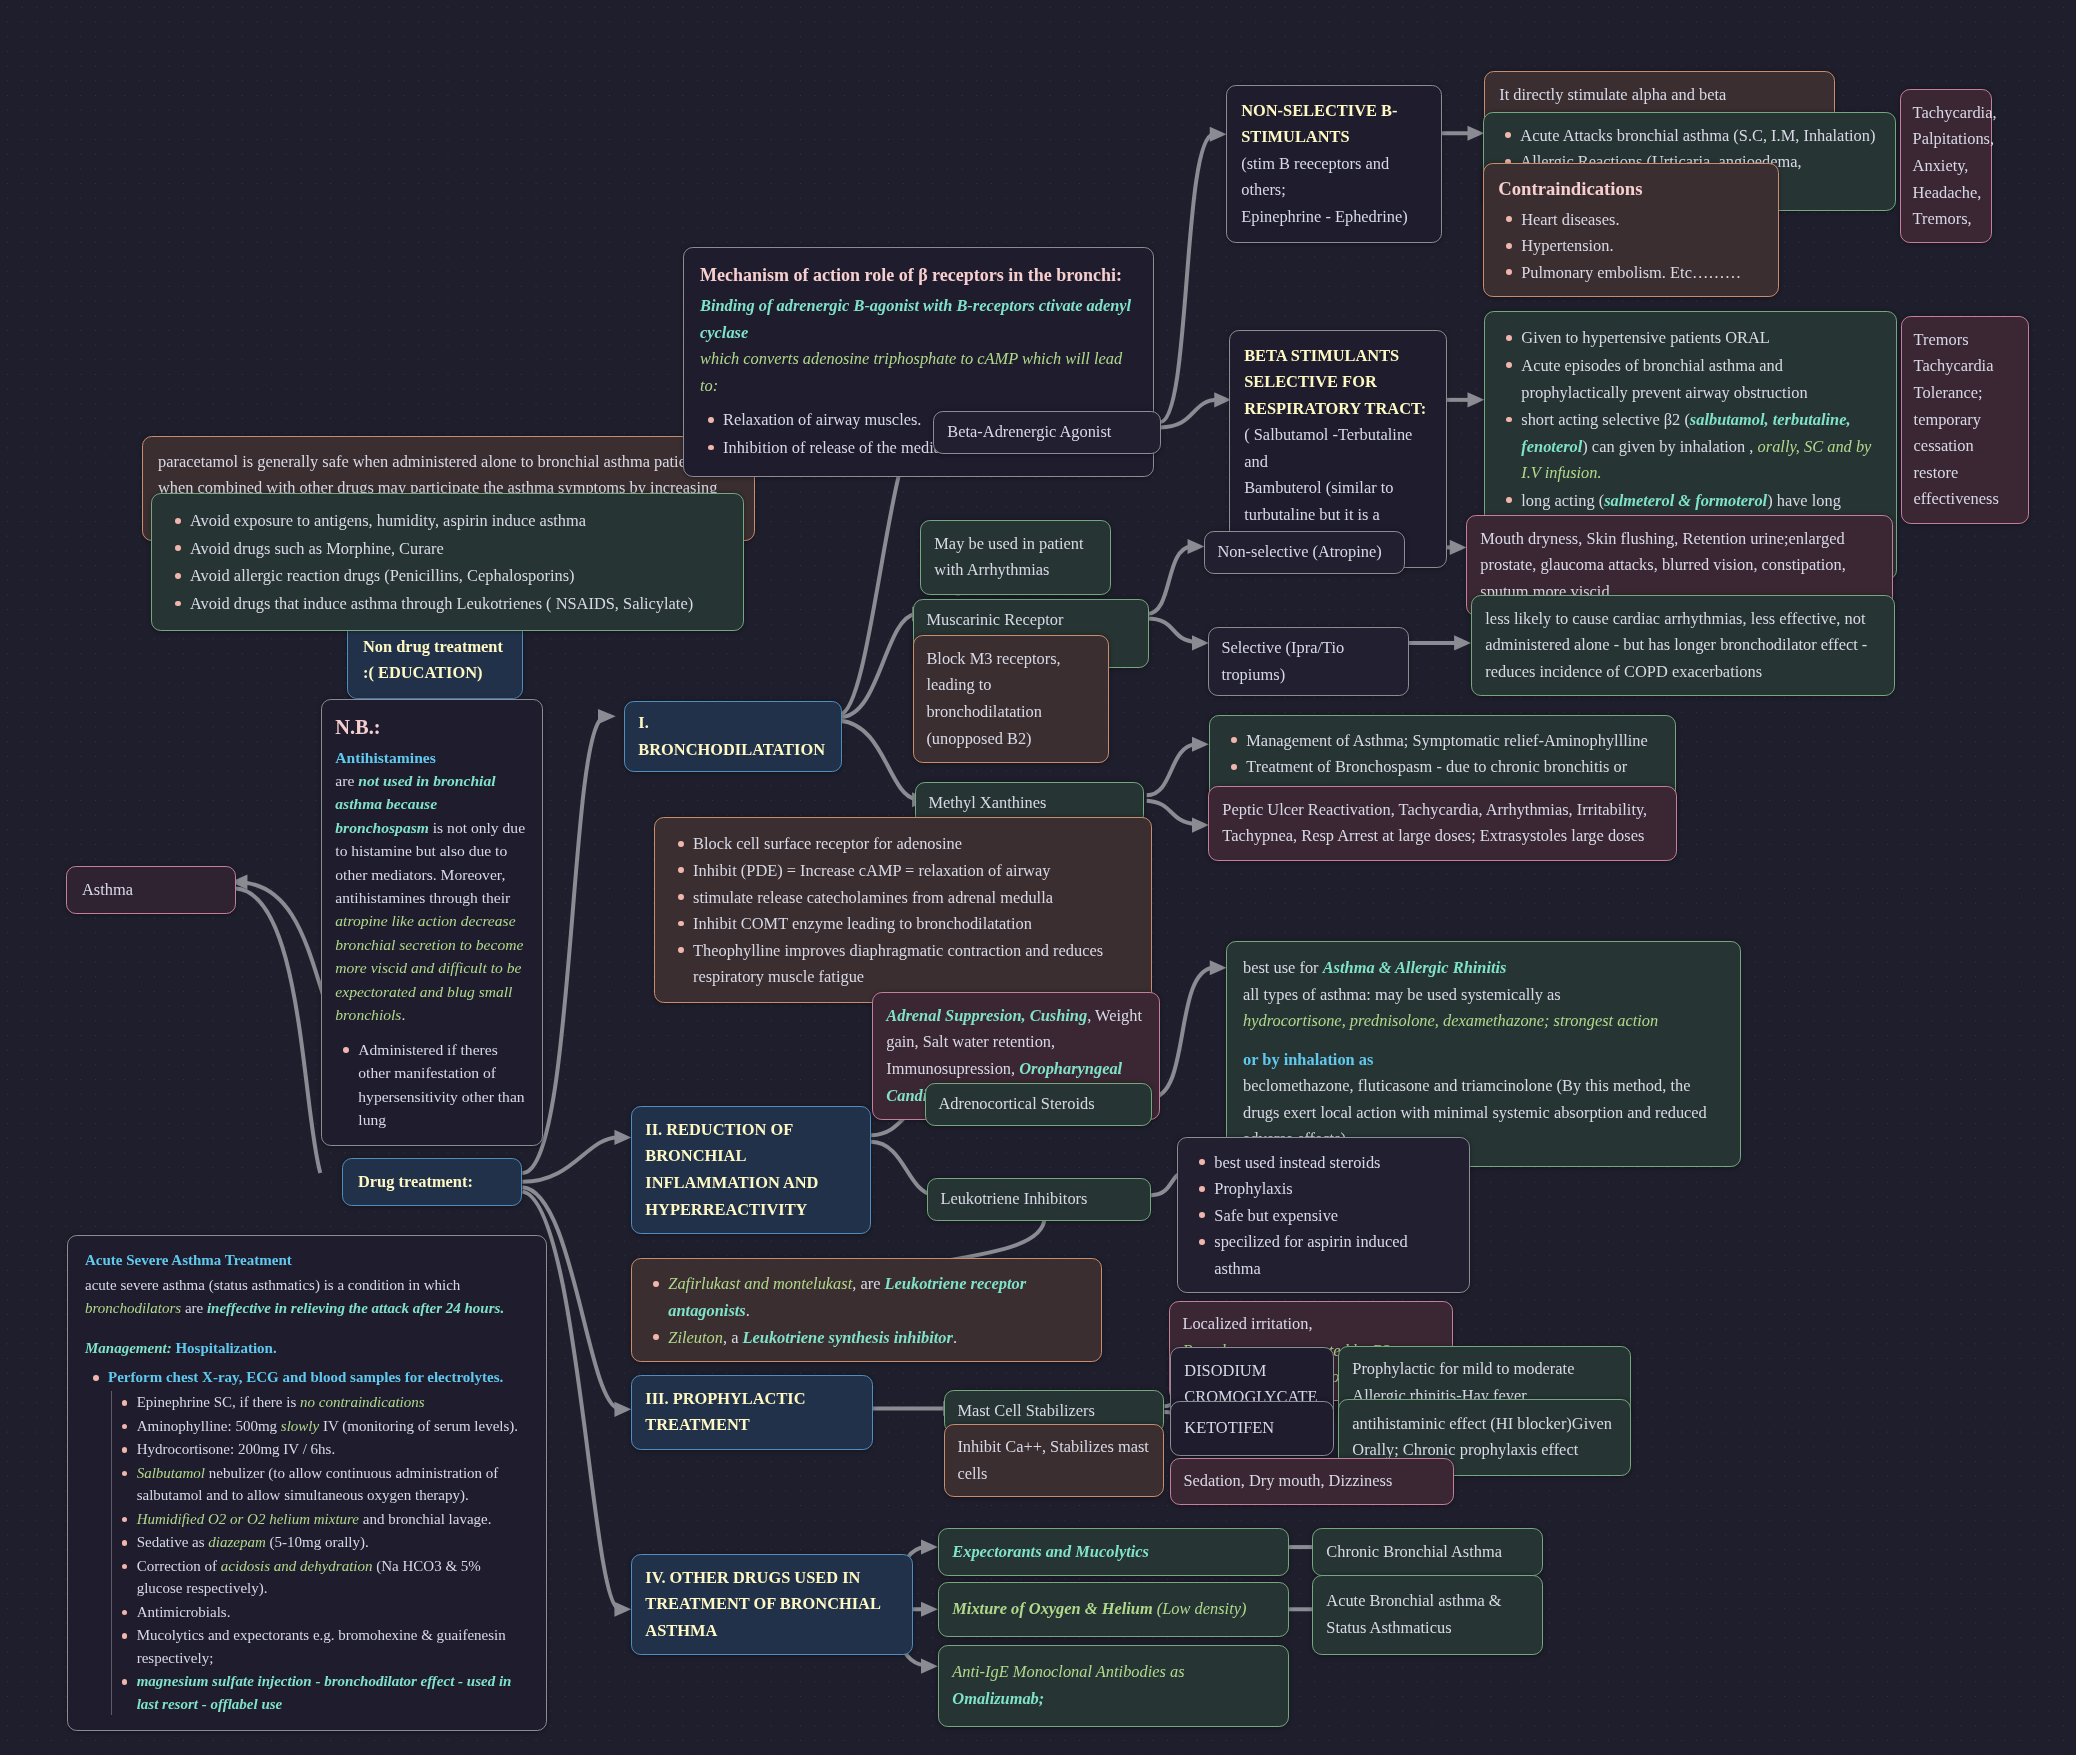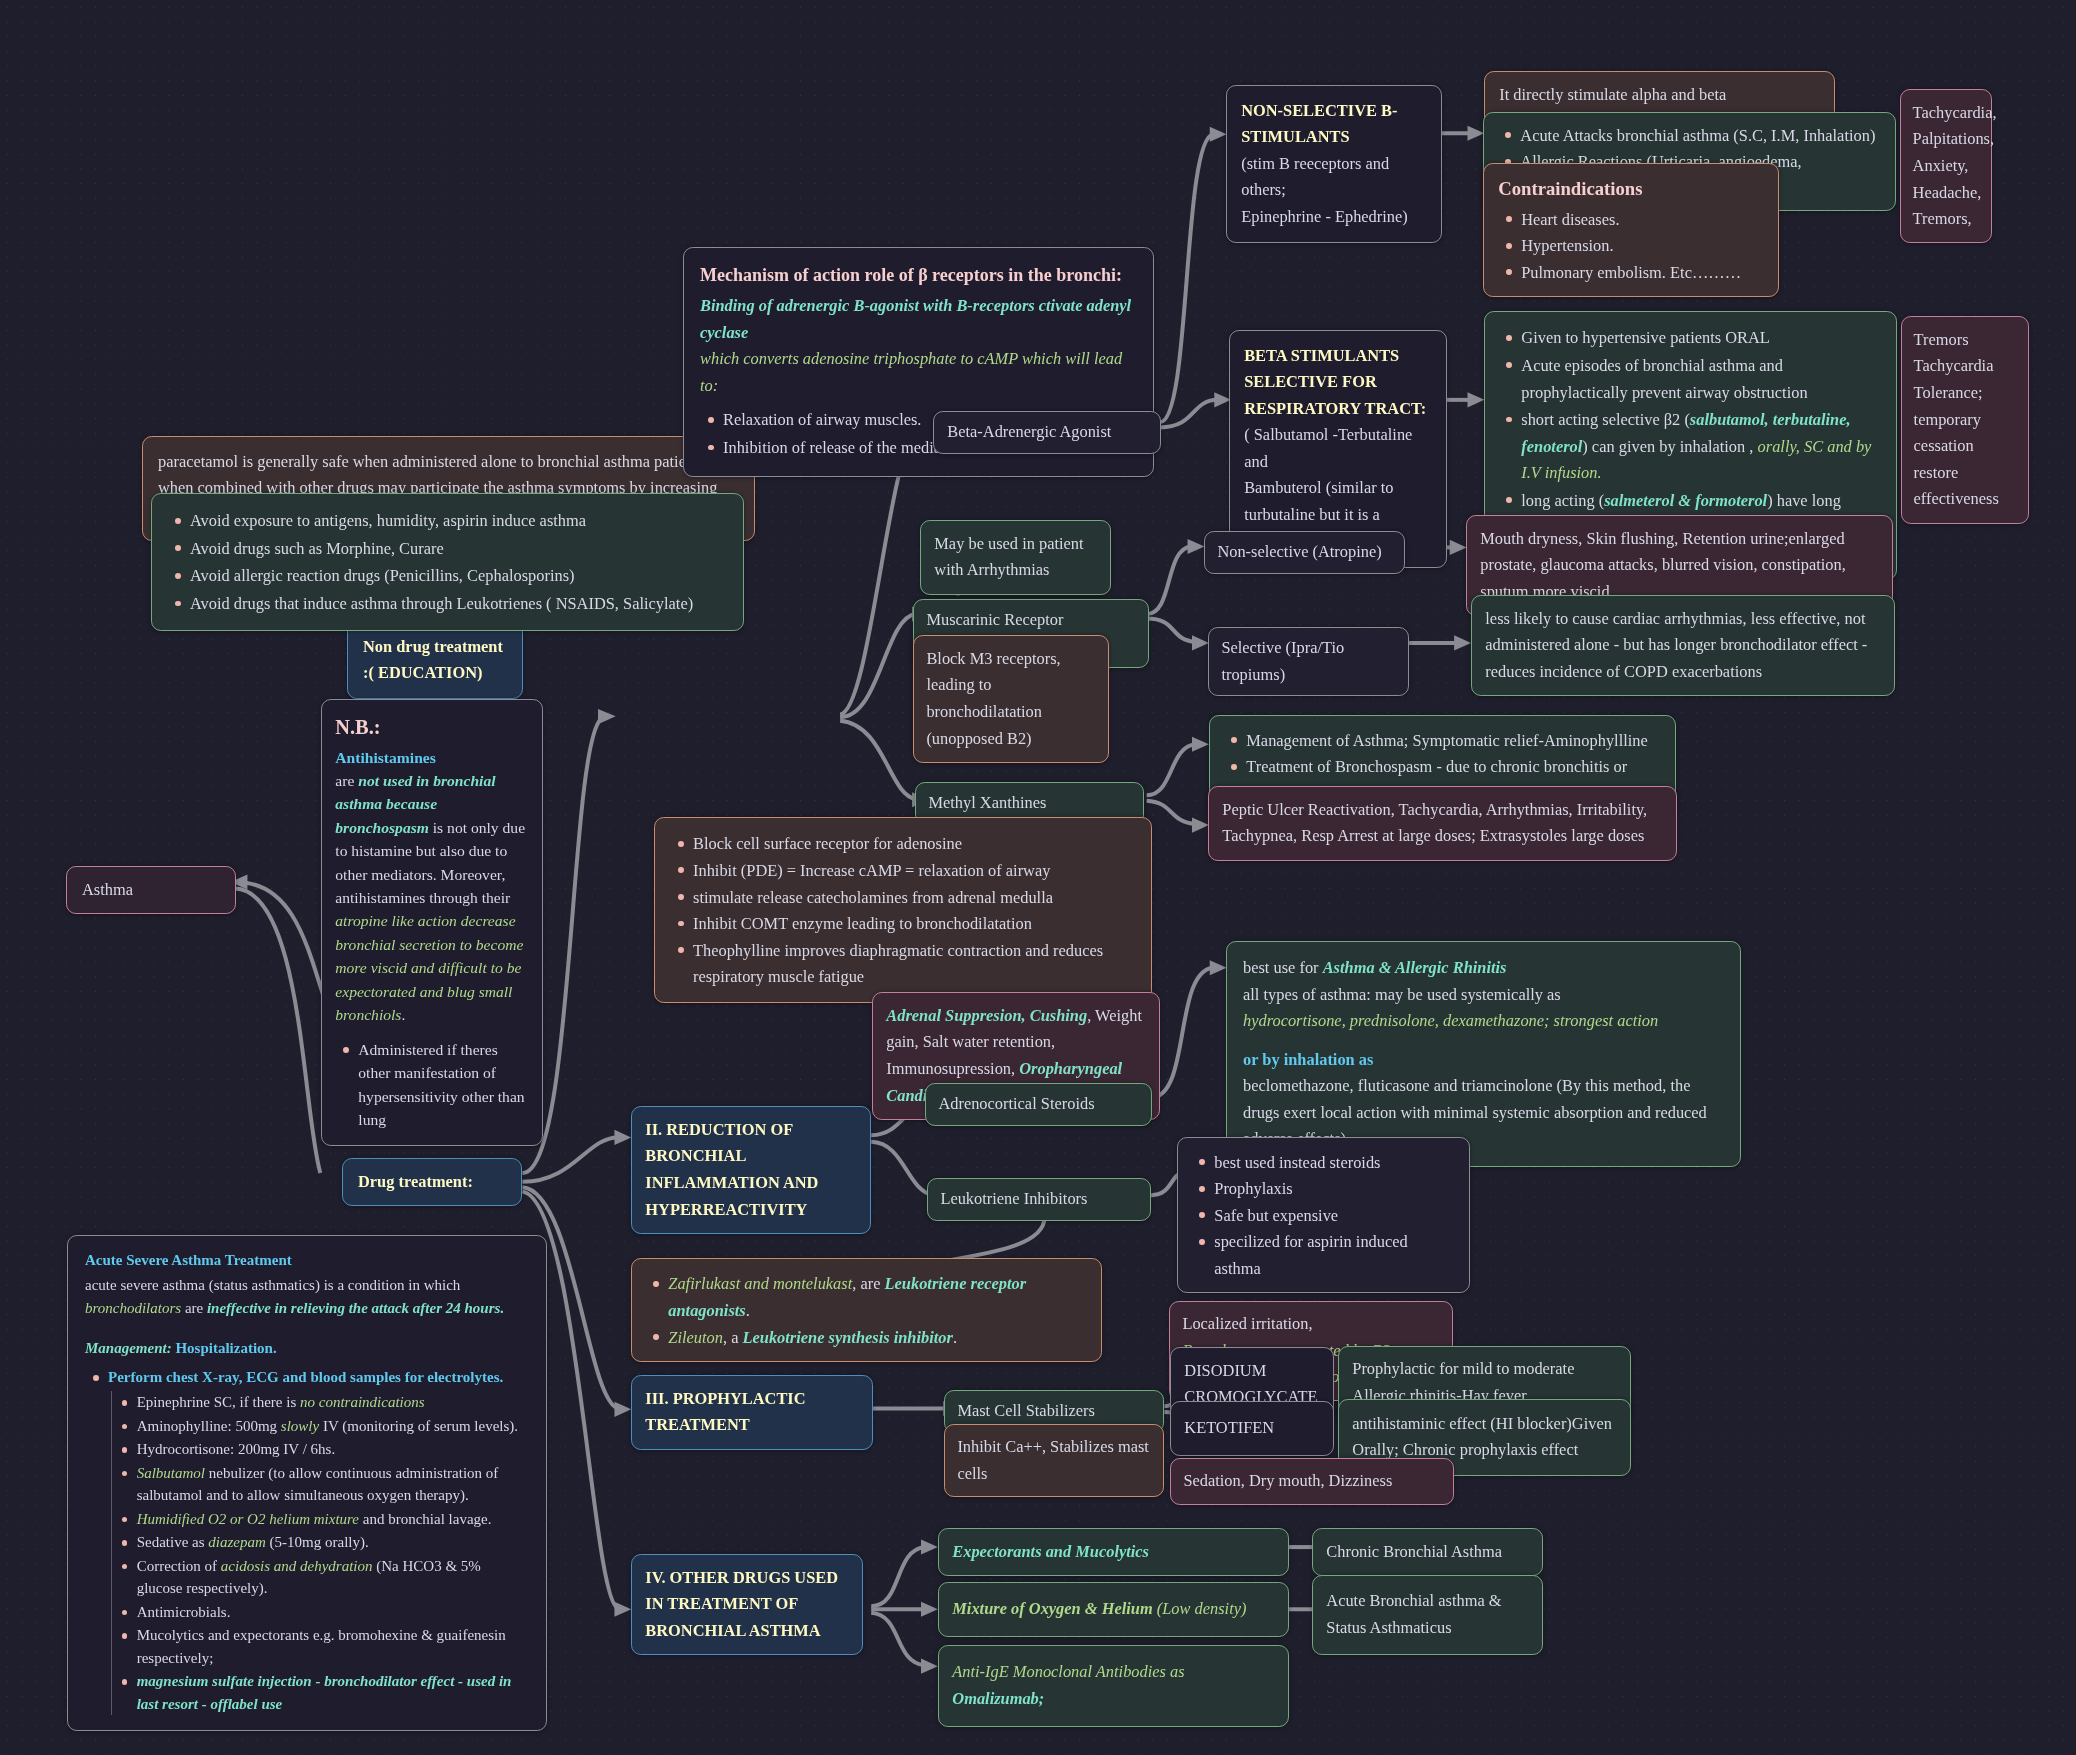--- a/index.html
+++ b/index.html
@@ -229,20 +229,23 @@
         <li><span></span><span class="em-green">Humidified O2 or O2 helium mixture</span><span> and bronchial lavage.</span></li>
         <li><span>Sedative as </span><span class="em-green">diazepam</span><span> (5-10mg orally).</span></li>
         <li><span>Correction of </span><span class="em-green">acidosis and dehydration</span><span> (Na HCO3 &amp; 5% glucose respectively).</span></li>
         <li><span>Antimicrobials.</span><span class="em-green"></span><span></span></li>
         <li><span>Mucolytics and expectorants e.g. bromohexine &amp; guaifenesin respectively;</span><span class="em-green"></span><span></span></li>
         <li><span></span><span class="em-teal">magnesium sulfate injection - bronchodilator effect - used in last resort - offlabel use</span><span></span></li>
       </ul>
     </ul>
   </div>
 
+  <div class="node v-blue" style="left:624px;top:701px;width:218px;padding:8px 13.3px;">
+    <span class="ttl-cyan">I. BRONCHODILATATION</span>
+  </div>
 
   <div class="node v-dark" style="left:683px;top:247px;width:471px;padding:13.3px 16px;">
     <div class="ttl-pink-sm blk" style="font-size:18px;">Mechanism of action role of β receptors in the bronchi:</div>
     <div class="em-teal">Binding of adrenergic B-agonist with B-receptors ctivate adenyl cyclase</div>
     <div class="em-green">which converts adenosine triphosphate to cAMP which will lead to:</div>
     <ul style="margin-top:8px;">
       <li>Relaxation of airway muscles.</li>
       <li>Inhibition of release of the mediators from mast cells</li>
     </ul>
   </div>
@@ -447,21 +450,21 @@
   </div>
 
   <div class="node v-green" style="left:1338px;top:1399px;width:293px;padding:10.7px 13.3px;">
     <span>antihistaminic effect (HI blocker)Given Orally; Chronic prophylaxis effect</span>
   </div>
 
   <div class="node v-rose" style="left:1170px;top:1458px;width:284px;padding:9px 12.4px;">
     <span>Sedation, Dry mouth, Dizziness</span>
   </div>
 
-  <div class="node v-blue" style="left:631px;top:1554px;width:232px;padding:9.8px 13.3px;">
+  <div class="node v-blue" style="left:631px;top:1554px;width:282px;padding:9.8px 13.3px;">
     <span class="ttl-cyan">IV. OTHER DRUGS USED IN TREATMENT OF BRONCHIAL ASTHMA</span>
   </div>
 
   <div class="node v-green" style="left:938px;top:1528px;width:351px;padding:9.8px 13.3px;">
     <span class="em-teal">Expectorants and Mucolytics</span>
   </div>
 
   <div class="node v-green" style="left:1312px;top:1528px;width:231px;padding:9.8px 13.3px;">
     <span>Chronic Bronchial Asthma</span>
   </div>

